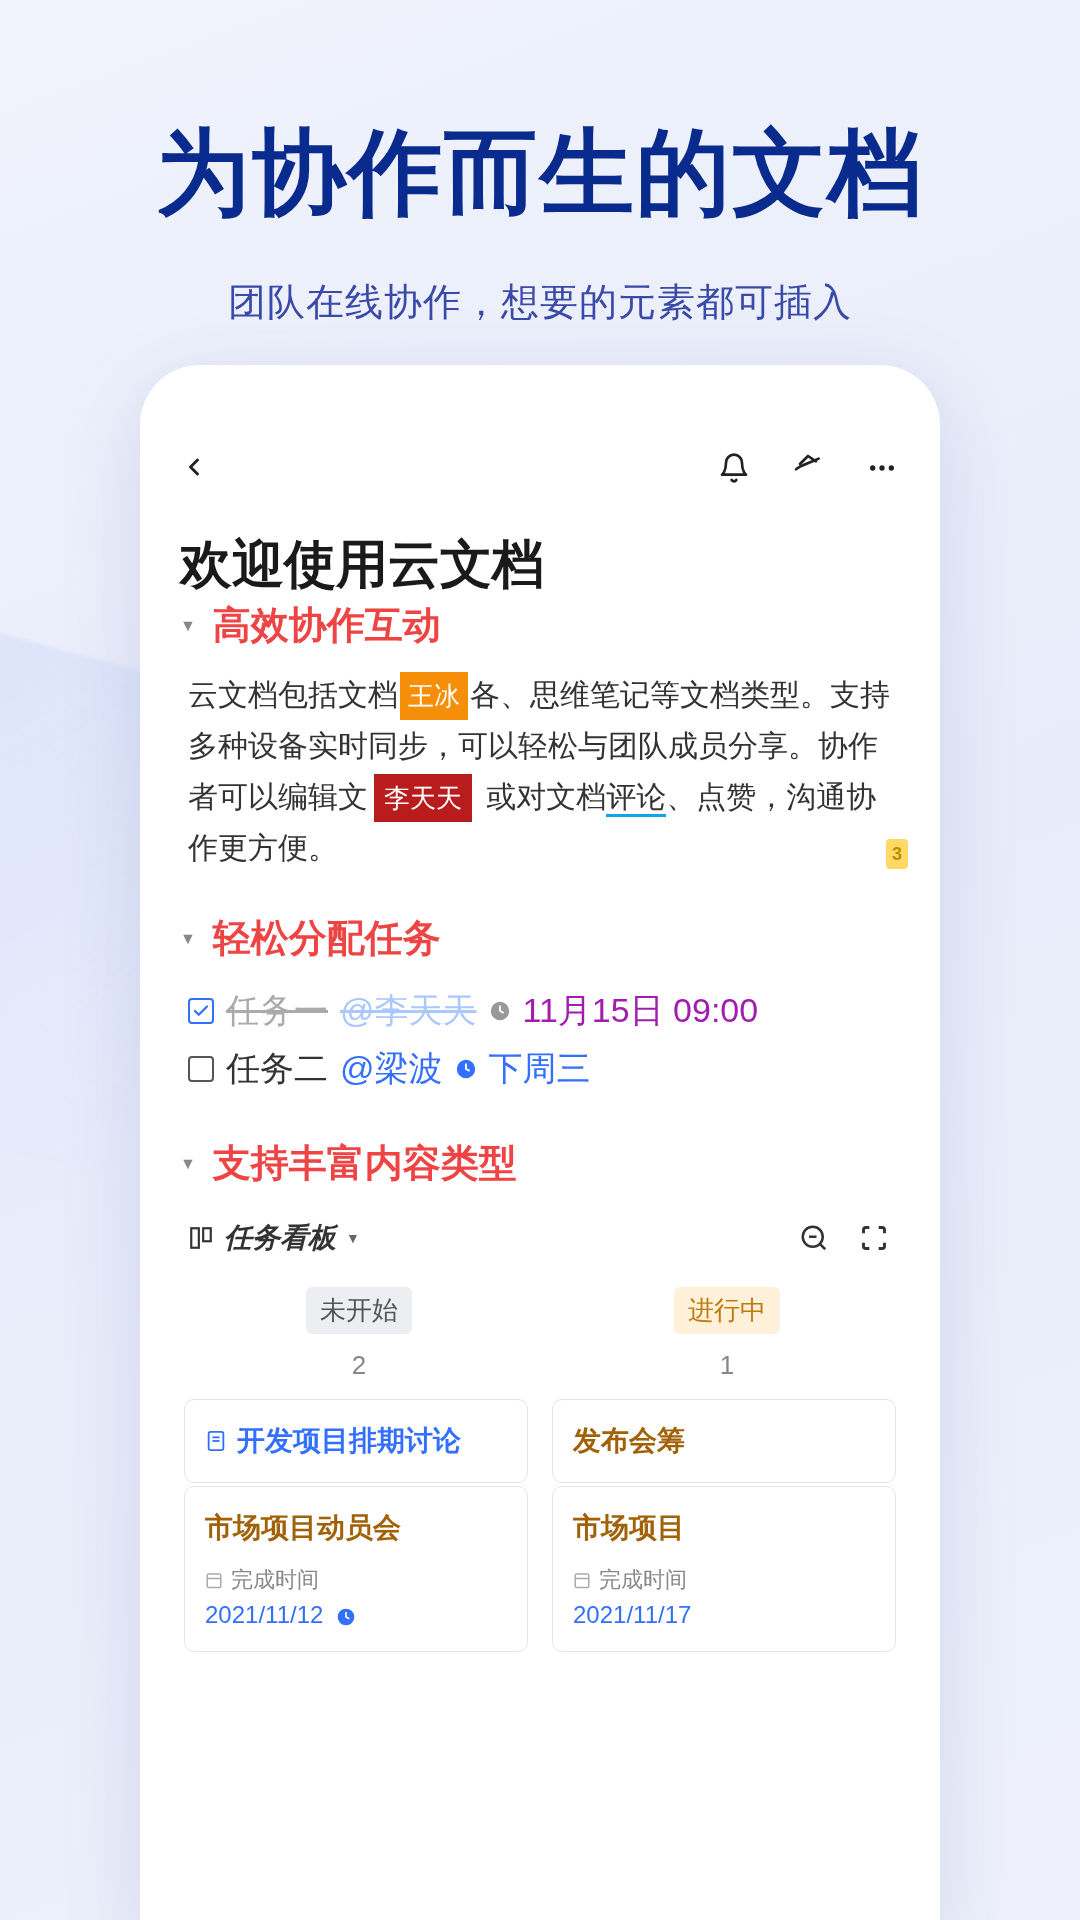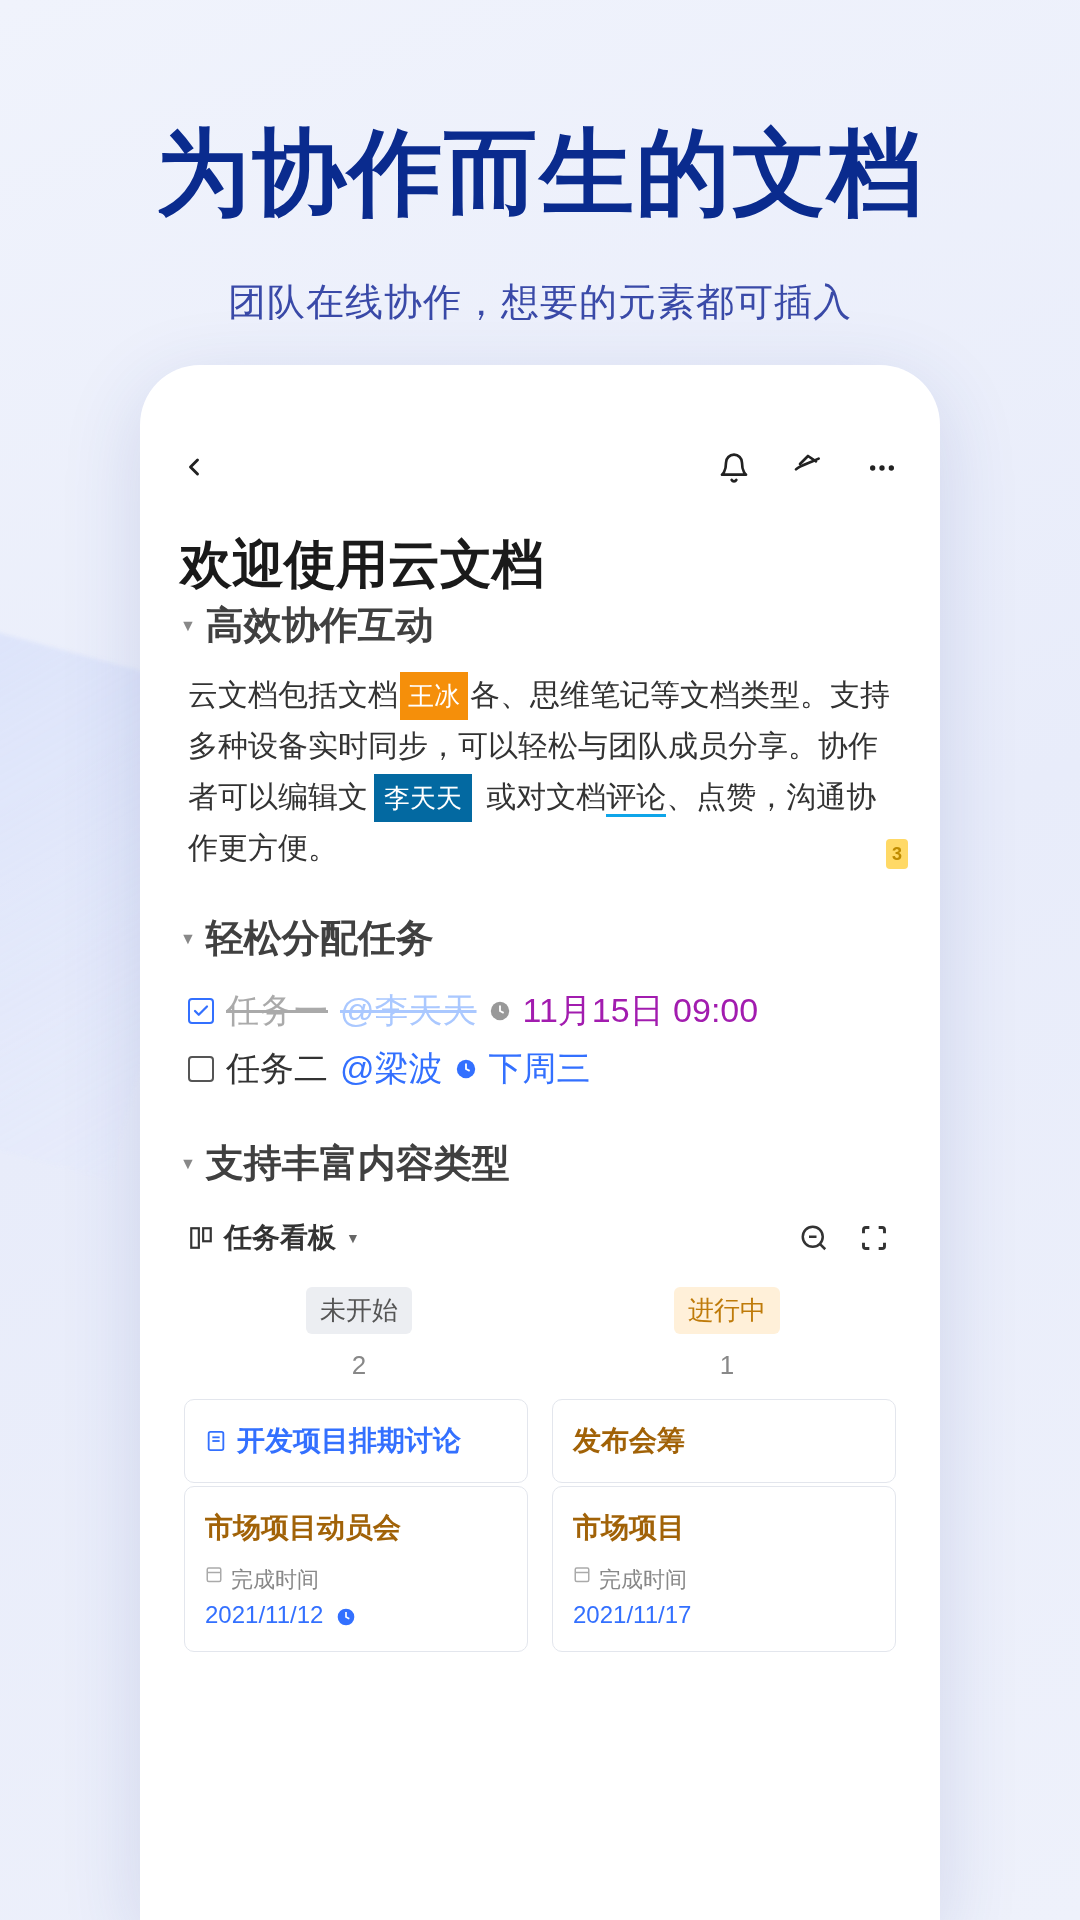--- a/index.html
+++ b/index.html
@@ -93,40 +93,41 @@
       gap: 10px;
       margin-bottom: 18px;
     }
     .caret {
       font-size: 16px;
       color: #888;
     }
     .section-title {
       font-size: 38px;
       font-weight: 700;
-      color: #404040;
+      color: #ef4444;
+      margin-left: 7px;
     }
     .body-text {
       font-size: 30px;
       line-height: 1.7;
       color: #333;
       padding-left: 8px;
       position: relative;
     }
     .tag-orange {
       display: inline-block;
       background: #f58f0a;
       color: #fff;
       padding: 2px 8px;
       font-size: 26px;
       margin: 0 2px;
     }
     .tag-blue {
       display: inline-block;
-      background: #0369a1;
+      background: #b91c1c;
       color: #fff;
       padding: 2px 10px;
       font-size: 26px;
       margin: 0 6px;
     }
     .underline-orange {
       border-bottom: 3px solid #0ea5e9;
       padding-bottom: 1px;
     }
     .comment-badge {
@@ -187,20 +188,21 @@
     }
     .task-date-blue {
       color: #3370ff;
     }
     .kanban-bar {
       display: flex;
       align-items: center;
       justify-content: space-between;
       padding: 10px 8px;
       margin-top: 20px;
+      font-style: italic;
     }
     .kanban-left {
       display: flex;
       align-items: center;
       gap: 10px;
       font-size: 28px;
       font-weight: 600;
       color: #333;
     }
     .kanban-right {
@@ -259,21 +261,21 @@
       white-space: nowrap;
     }
     .card-title-blue {
       color: #3370ff;
     }
     .card-title-black {
       color: #a16207;
     }
     .card-meta {
       display: flex;
-      align-items: flex-start;
+      align-items: center;
       gap: 8px;
       font-size: 22px;
       color: #888;
       margin-top: 18px;
     }
     .card-date {
       color: #3370ff;
       font-size: 24px;
       margin-top: 6px;
     }

